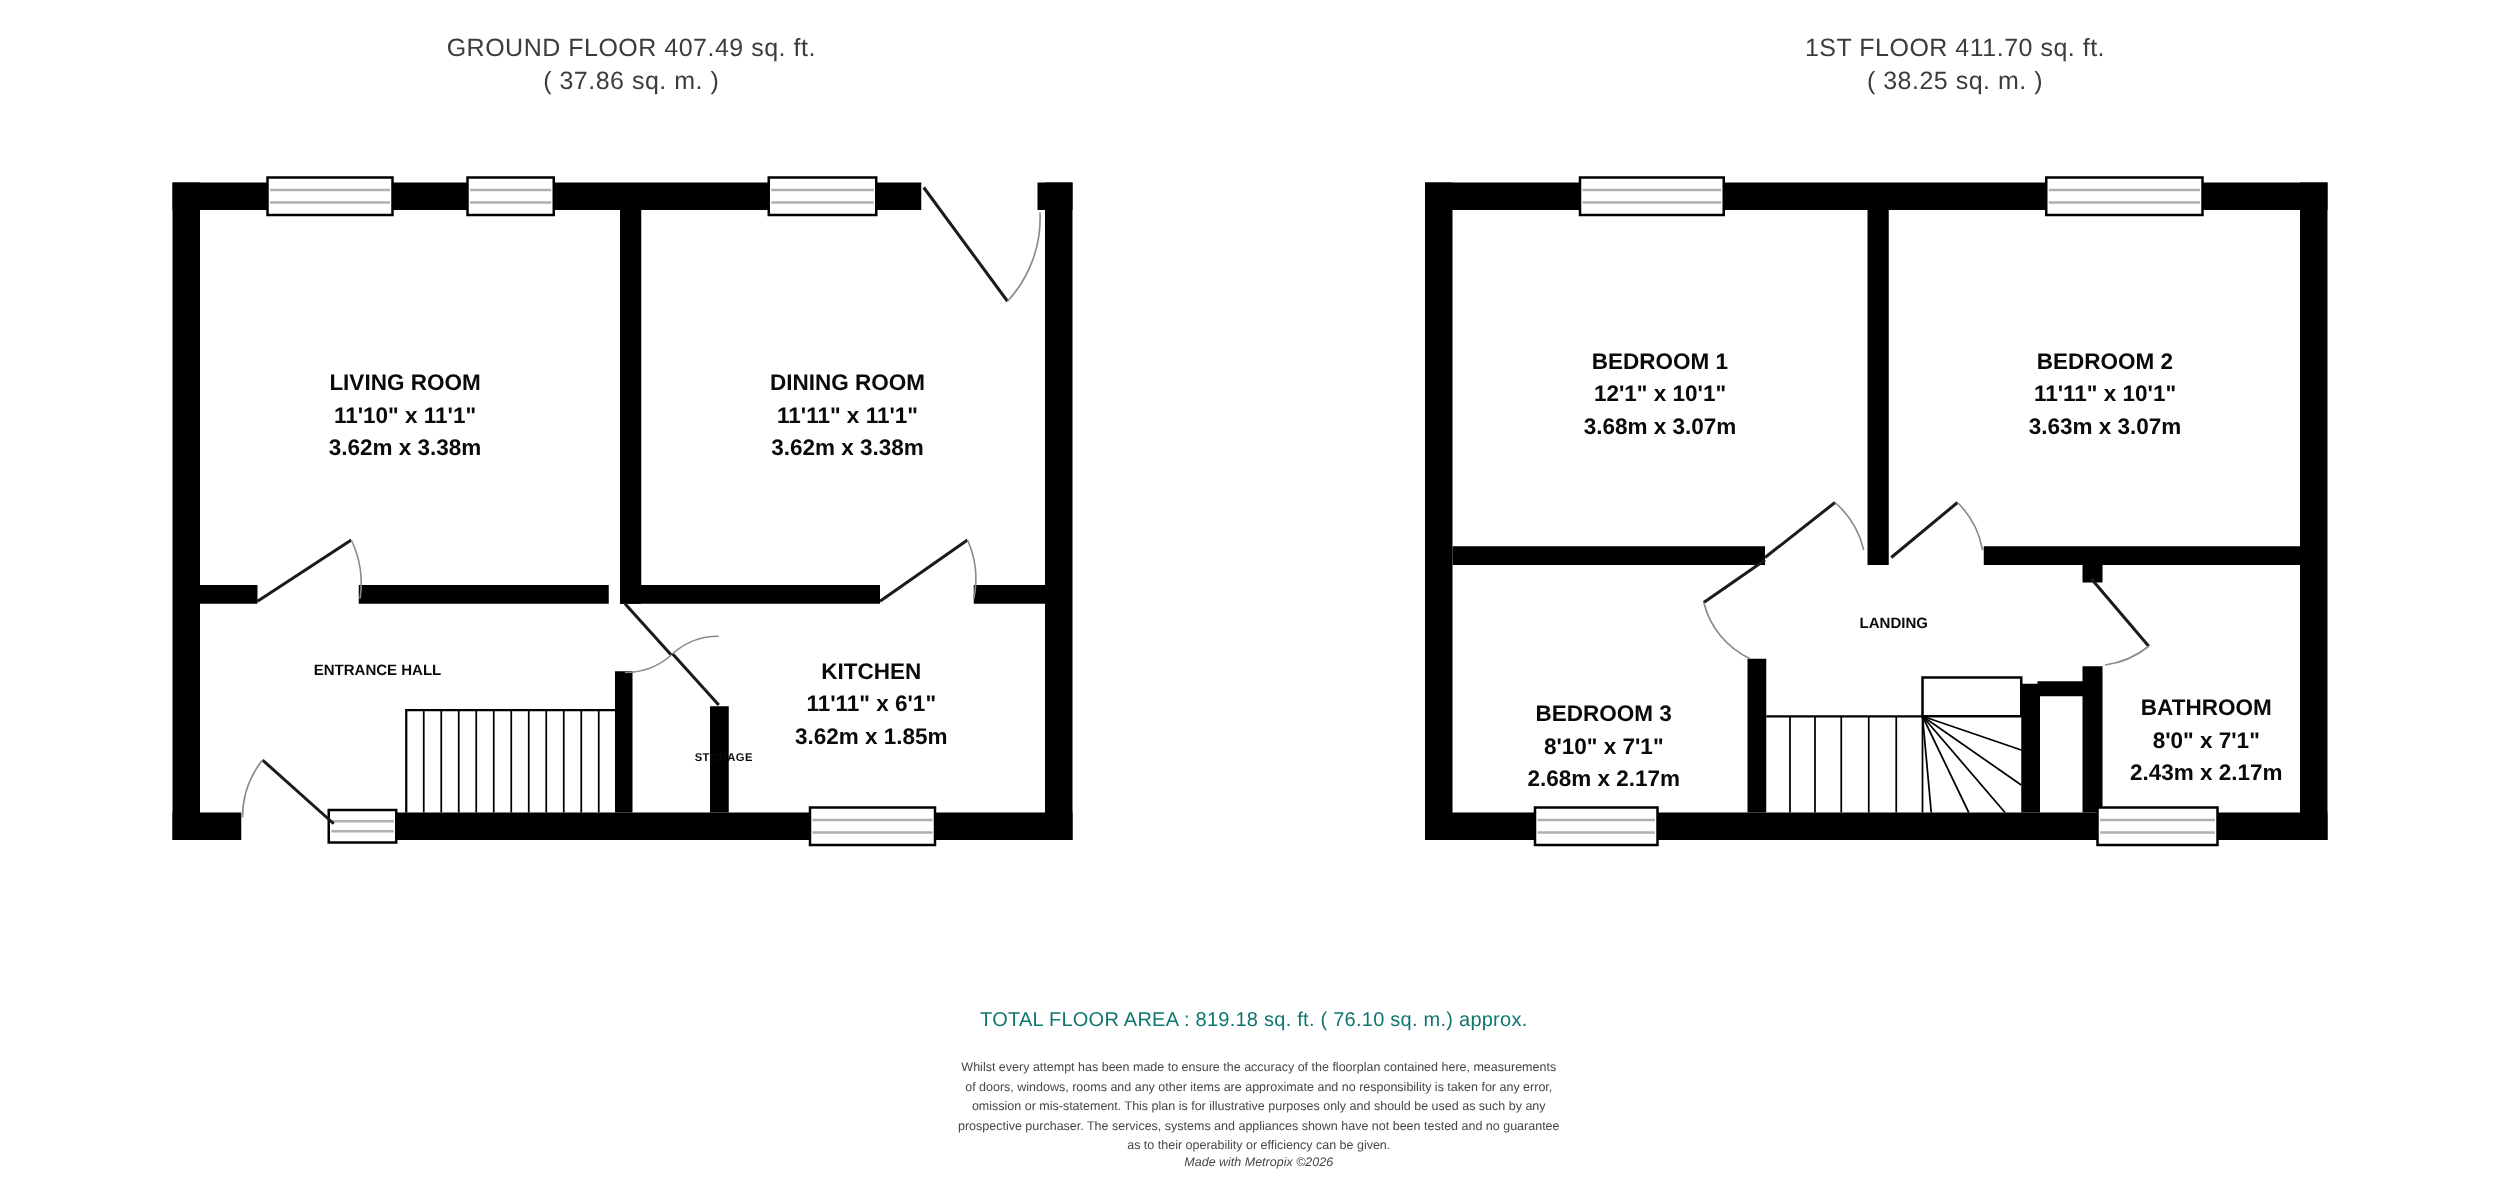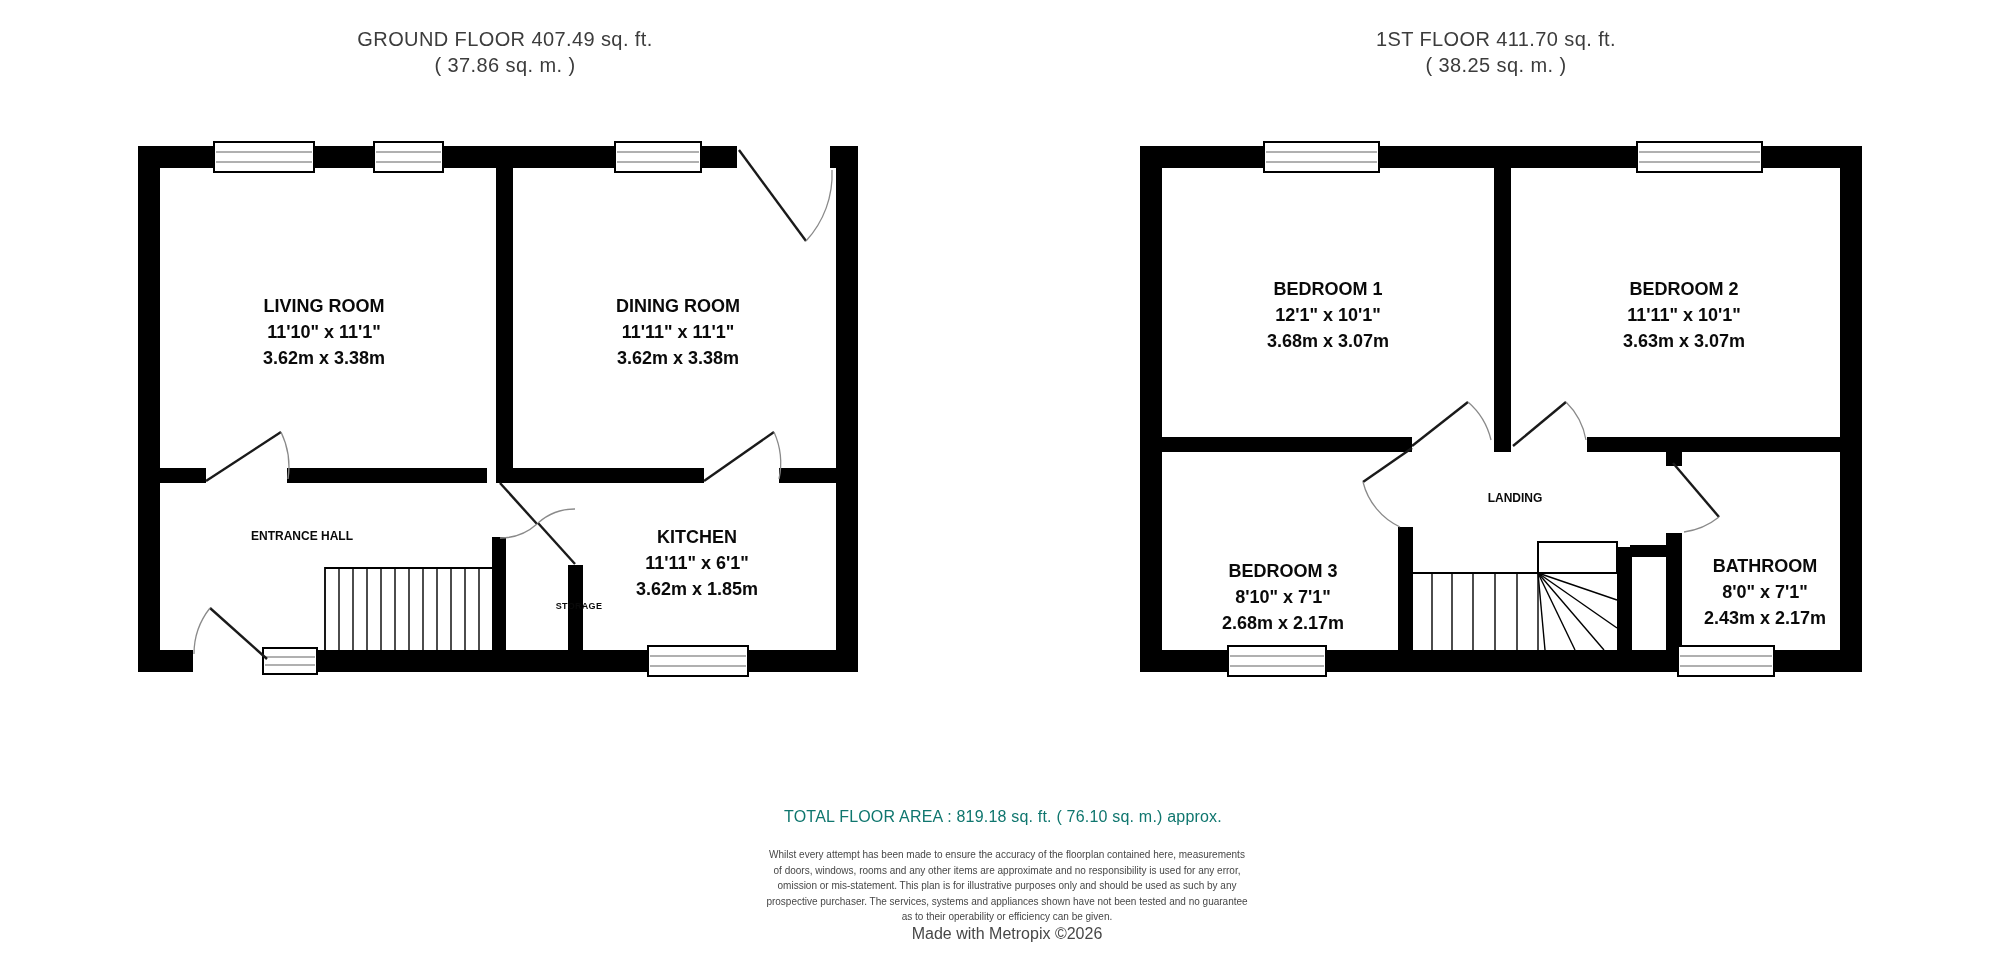--- a/index.html
+++ b/index.html
@@ -11,21 +11,21 @@
     overflow:hidden;
   }
   .plan-svg{position:absolute;left:0;top:0;}
   .txt{position:absolute;transform:translateX(-50%);text-align:center;white-space:nowrap;}
   .plan-title{font-size:20px;line-height:26px;color:#3c3c3c;letter-spacing:.4px;}
   .room-label{font-size:18px;line-height:26px;font-weight:bold;color:#0a0a0a;}
   .room-label.single{font-size:12px;}
   .storage-label{font-size:9px;font-weight:bold;color:#0a0a0a;letter-spacing:.3px;}
   .total-area{font-size:16px;color:#0f766e;letter-spacing:.2px;}
   .disclaimer{font-size:10px;line-height:15.5px;color:#474747;}
-  .credit{font-size:16px;color:#474747;}
+  .credit{font-size:10px;color:#474747;font-style:italic;}
   
   .wall{fill:#000000;}
   .win-frame{fill:#ffffff;stroke:#000000;stroke-width:2;}
   .win-line{stroke:#b0b0b0;stroke-width:2;}
   .tread{stroke:#000000;stroke-width:1.4;fill:none;}
   .stair-edge{stroke:#000000;stroke-width:1.8;fill:none;}
   .door-leaf{stroke:#1a1a1a;stroke-width:2.4;fill:none;}
   .door-arc{stroke:#8a8a8a;stroke-width:1.3;fill:none;}
   .winder-box{fill:#ffffff;stroke:#000000;stroke-width:2;}
 </style>
@@ -204,21 +204,21 @@
         </g>
       </g>
     </g>
   </svg>
 
   <div class="txt plan-title" style="left:505px;top:26px;">
     <div>GROUND FLOOR 407.49 sq. ft.</div>
     <div>( 37.86 sq. m. )</div>
   </div>
 
-  <div class="txt plan-title" style="left:1496px;top:26px;">
+  <div class="txt plan-title" style="left:1564px;top:26px;">
     <div>1ST FLOOR 411.70 sq. ft.</div>
     <div>( 38.25 sq. m. )</div>
   </div>
 
   <div class="txt room-label" style="left:324px;top:293px;">
     <div>LIVING ROOM</div>
     <div>11'10" x 11'1"</div>
     <div>3.62m x 3.38m</div>
   </div>
 
@@ -267,21 +267,21 @@
   <div class="txt room-label" style="left:1765px;top:553px;">
     <div>BATHROOM</div>
     <div>8'0" x 7'1"</div>
     <div>2.43m x 2.17m</div>
   </div>
 
   <div class="txt total-area" style="left:1003px;top:808px;">TOTAL FLOOR AREA : 819.18 sq. ft. ( 76.10 sq. m.) approx.</div>
 
   <div class="txt disclaimer" style="left:1007px;top:847px;">
     <div>Whilst every attempt has been made to ensure the accuracy of the floorplan contained here, measurements</div>
-    <div>of doors, windows, rooms and any other items are approximate and no responsibility is used for any error,</div>
+    <div>of doors, windows, rooms and any other items are approximate and no responsibility is taken for any error,</div>
     <div>omission or mis-statement. This plan is for illustrative purposes only and should be used as such by any</div>
     <div>prospective purchaser. The services, systems and appliances shown have not been tested and no guarantee</div>
     <div>as to their operability or efficiency can be given.</div>
   </div>
 
   <div class="txt credit" style="left:1007px;top:925px;">Made with Metropix ©2026</div>
 
 </div>
 
 </body></html>

